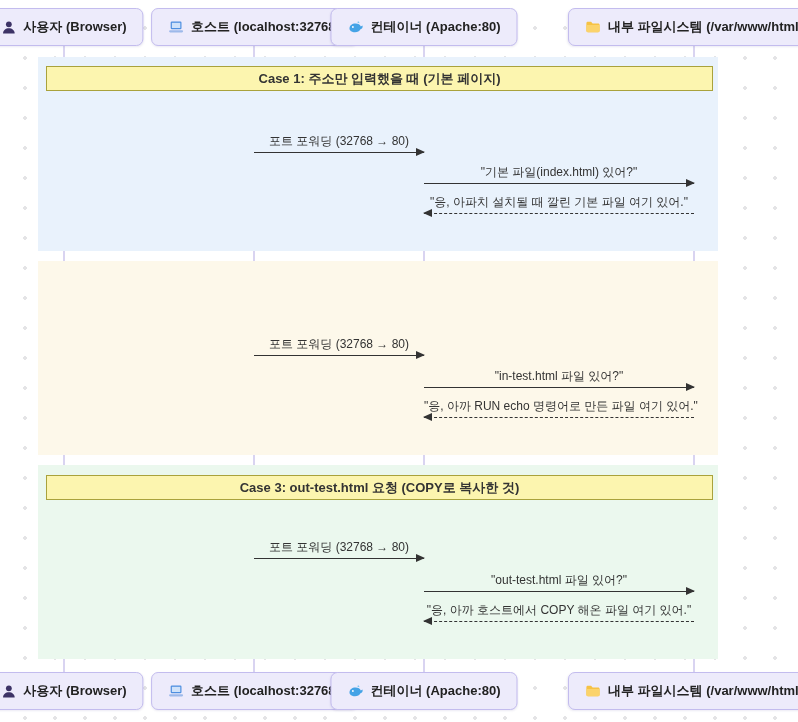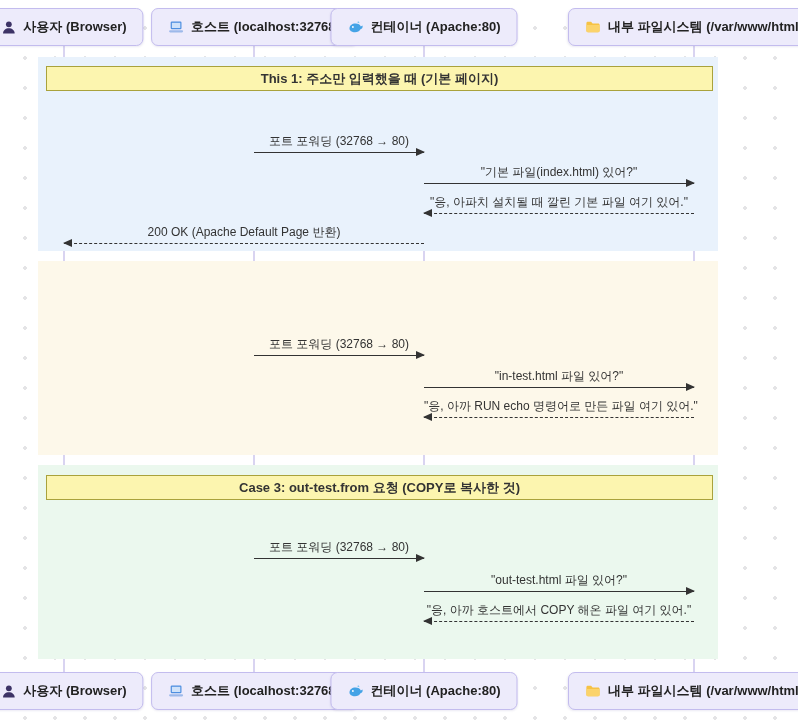--- a/index.html
+++ b/index.html
@@ -66,37 +66,33 @@
 
   <div class="lifeline" style="left:63px"></div>
   <div class="lifeline" style="left:253px"></div>
   <div class="lifeline" style="left:423px"></div>
   <div class="lifeline" style="left:693px"></div>
 
   <div class="case-block case1" style="top:57px"></div>
   <div class="case-block case2" style="top:261px"></div>
   <div class="case-block case3" style="top:465px"></div>
 
-  <div class="banner" style="top:66px">This 1: 주소만 입력했을 때 (기본 페이지)</div>
-  <div class="banner" style="top:475px">Case 3: out-test.from 요청 (COPY로 복사한 것)</div>
+  <div class="banner" style="top:66px">Case 1: 주소만 입력했을 때 (기본 페이지)</div>
+  <div class="banner" style="top:475px">Case 3: out-test.html 요청 (COPY로 복사한 것)</div>
 
   <div class="msg" style="left:254px;top:135px;width:170px">
     <div class="msg-label">포트 포워딩 (32768 → 80)</div>
     <div class="arrow right"></div>
   </div>
   <div class="msg" style="left:424px;top:166px;width:270px">
     <div class="msg-label">"기본 파일(index.html) 있어?"</div>
     <div class="arrow right"></div>
   </div>
   <div class="msg" style="left:424px;top:196px;width:270px">
     <div class="msg-label">"응, 아파치 설치될 때 깔린 기본 파일 여기 있어."</div>
-    <div class="arrow dashed left"></div>
-  </div>
-  <div class="msg" style="left:64px;top:226px;width:360px">
-    <div class="msg-label">200 OK (Apache Default Page 반환)</div>
     <div class="arrow dashed left"></div>
   </div>
 
   <div class="msg" style="left:254px;top:338px;width:170px">
     <div class="msg-label">포트 포워딩 (32768 → 80)</div>
     <div class="arrow right"></div>
   </div>
   <div class="msg" style="left:424px;top:370px;width:270px">
     <div class="msg-label">"in-test.html 파일 있어?"</div>
     <div class="arrow right"></div>

